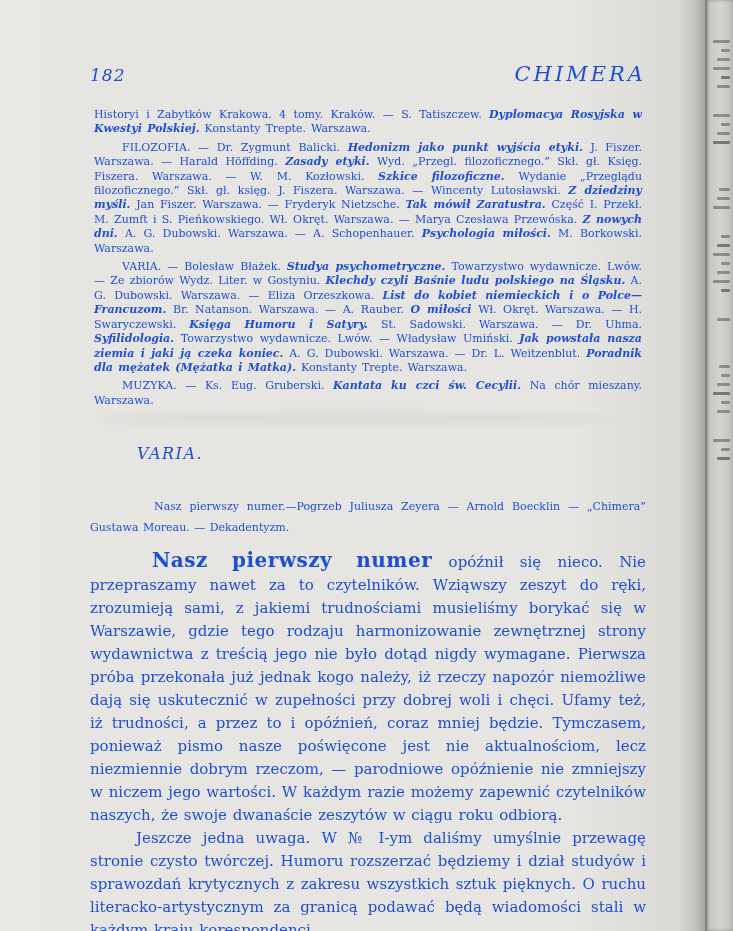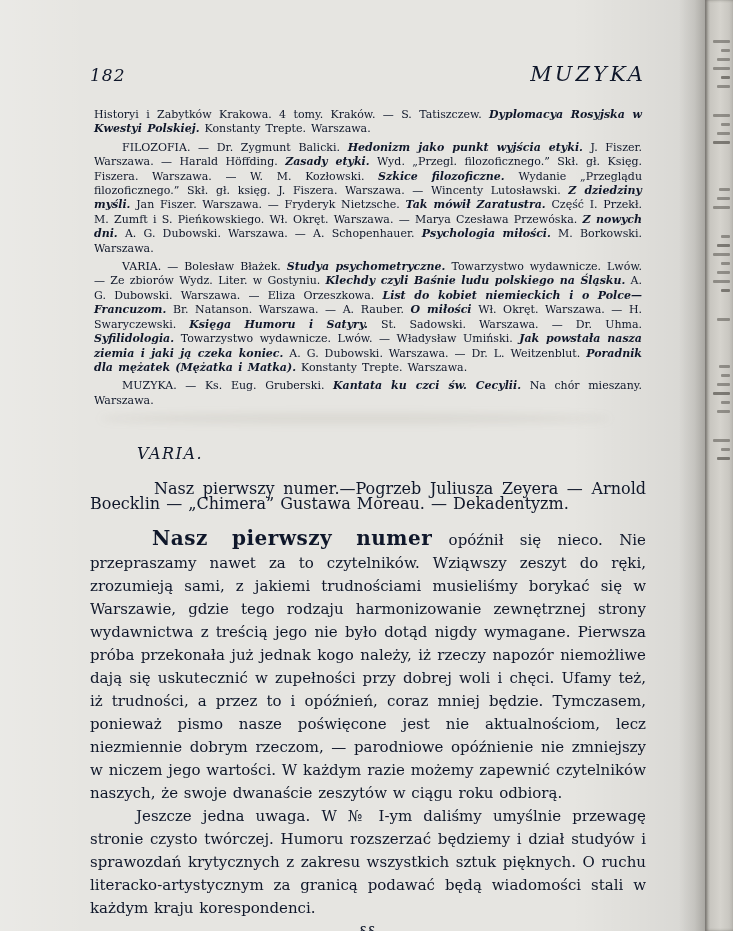--- a/index.html
+++ b/index.html
@@ -3,39 +3,39 @@
 <meta charset="utf-8">
 <style>
   html,body{margin:0;padding:0;}
   body{background:#9a9894;}
   .sheet{
     position:relative;
     width:733px;height:931px;
     background:#e6e5e1;
     overflow:hidden;
     font-family:"DejaVu Serif", serif;
-    color:#0f172a;
+    color:#1d4ed8;
   }
   
   .sheet::before{
     content:"";position:absolute;inset:0;pointer-events:none;
     background:linear-gradient(90deg, rgba(255,255,255,.18) 0%, rgba(255,255,255,0) 12%,
                rgba(0,0,0,0) 78%, rgba(0,0,0,.05) 92%, rgba(0,0,0,.10) 100%);
   }
   .content{position:absolute;left:90px;top:62px;width:556px;}
   .header-row{display:flex;justify-content:space-between;align-items:baseline;}
   .page-num{font-style:italic;font-size:17px;letter-spacing:1px;}
   .journal{font-style:italic;font-size:21px;letter-spacing:3px;}
   .biblio{margin-top:22px;font-size:11px;line-height:14.4px;text-align:justify;
           word-spacing:1.5px;}
   .biblio p{margin:4px;}
   .biblio p.ind{text-indent:28px;}
   .biblio .title{font-weight:bold;font-style:italic;}
   .varia-heading{margin:36px 0 0 47px;font-style:italic;font-size:16px;letter-spacing:1.5px;}
-  .toc{margin-top:18px;font-size:16px;line-height:15px;text-align:justify;
+  .toc{margin-top:33px;font-size:11px;line-height:21px;text-align:justify;
        text-indent:64px;word-spacing:1px;}
   .body-text{margin-top:10px;font-size:15px;line-height:23px;text-align:justify;
              word-spacing:1px;}
   .body-text p{margin:0;}
   .body-text p.p1{text-indent:62px;}
   .body-text p.p2{text-indent:46px;}
   .lead{font-size:20px;font-weight:bold;letter-spacing:.5px;word-spacing:6px;}
   .footer-mark{text-align:center;font-size:15px;margin-top:3px;letter-spacing:1px;}
   
   .smudge{position:absolute;left:100px;top:414px;width:510px;height:9px;
@@ -61,21 +61,21 @@
 </style>
 </head>
 <body>
 
 <div class="sheet">
 
   <div class="content">
 
     <div class="header-row">
       <span class="page-num">182</span>
-      <span class="journal">MUZYKA</span>
+      <span class="journal">CHIMERA</span>
     </div>
 
     <div class="biblio">
       <p><span>Historyi i Zabytków Krakowa. 4 tomy. Kraków. — S. Tatiszczew. </span><span class="title">Dyplomacya Rosyjska w Kwestyi Polskiej.</span><span> Konstanty Trepte. Warszawa.</span></p>
       <p class="ind"><span>FILOZOFIA. — Dr. Zygmunt Balicki. </span><span class="title">Hedonizm jako punkt wyjścia etyki.</span><span> J. Fiszer. Warszawa. — Harald Höffding. </span><span class="title">Zasady etyki.</span><span> Wyd. „Przegl. filozoficznego.” Skł. gł. Księg. Fiszera. Warszawa. — W. M. Kozłowski. </span><span class="title">Szkice filozoficzne.</span><span> Wydanie „Przeglądu filozoficznego.” Skł. gł. księg. J. Fiszera. Warszawa. — Wincenty Lutosławski. </span><span class="title">Z dziedziny myśli.</span><span> Jan Fiszer. Warszawa. — Fryderyk Nietzsche. </span><span class="title">Tak mówił Zaratustra.</span><span> Część I. Przekł. M. Zumft i S. Pieńkowskiego. Wł. Okręt. Warszawa. — Marya Czesława Przewóska. </span><span class="title">Z nowych dni.</span><span> A. G. Dubowski. Warszawa. — A. Schopenhauer. </span><span class="title">Psychologia miłości.</span><span> M. Borkowski. Warszawa.</span></p>
       <p class="ind"><span>VARIA. — Bolesław Błażek. </span><span class="title">Studya psychometryczne.</span><span> Towarzystwo wydawnicze. Lwów. — Ze zbiorów Wydz. Liter. w Gostyniu. </span><span class="title">Klechdy czyli Baśnie ludu polskiego na Śląsku.</span><span> A. G. Dubowski. Warszawa. — Eliza Orzeszkowa. </span><span class="title">List do kobiet niemieckich i o Polce—Francuzom.</span><span> Br. Natanson. Warszawa. — A. Rauber. </span><span class="title">O miłości</span><span> Wł. Okręt. Warszawa. — H. Swaryczewski. </span><span class="title">Księga Humoru i Satyry.</span><span> St. Sadowski. Warszawa. — Dr. Uhma. </span><span class="title">Syfilidologia.</span><span> Towarzystwo wydawnicze. Lwów. — Władysław Umiński. </span><span class="title">Jak powstała nasza ziemia i jaki ją czeka koniec.</span><span> A. G. Dubowski. Warszawa. — Dr. L. Weitzenblut. </span><span class="title">Poradnik dla mężatek (Mężatka i Matka).</span><span> Konstanty Trepte. Warszawa.</span></p>
       <p class="ind"><span>MUZYKA. — Ks. Eug. Gruberski. </span><span class="title">Kantata ku czci św. Cecylii.</span><span> Na chór mieszany. Warszawa.</span></p>
     </div>
 
     <div class="varia-heading">VARIA.</div>

